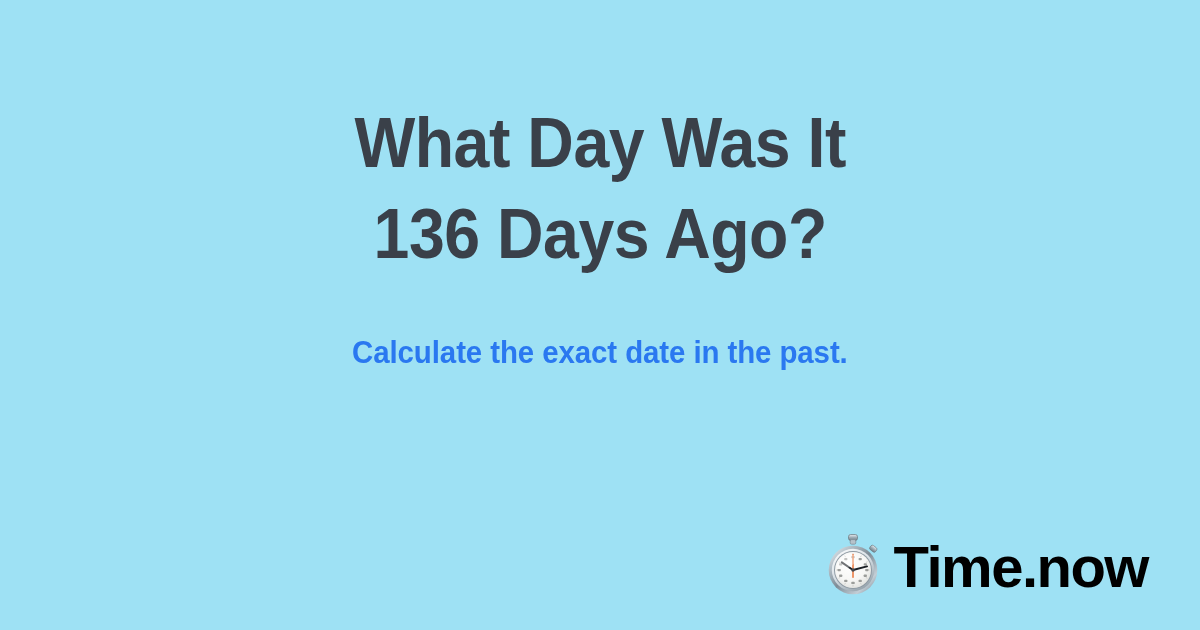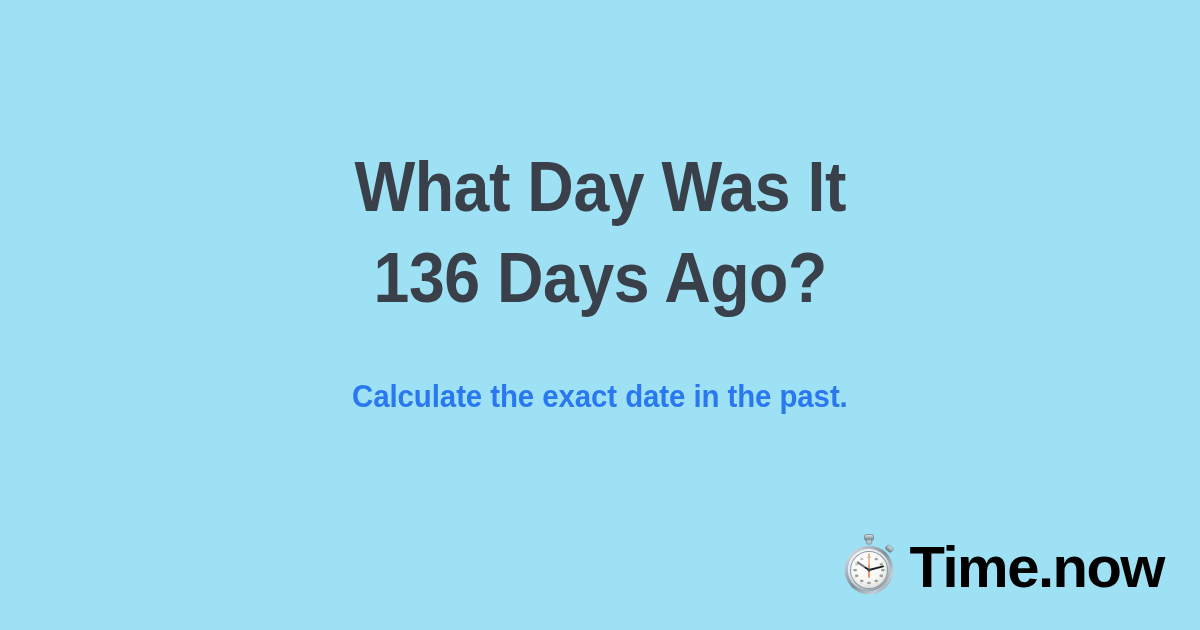--- a/index.html
+++ b/index.html
@@ -31,21 +31,20 @@
     top: 0;
     width: 1200px;
     height: 470px;
     display: flex;
     flex-direction: column;
     align-items: center;
     justify-content: center;
     text-align: center;
     padding: 0 32px;
     box-sizing: border-box;
-    margin-top: 44px;
   }
 
   .headline {
     margin: 0;
     color: #3a4049;
     font-family: "Liberation Sans", "DejaVu Sans", sans-serif;
     font-weight: 700;
     font-size: 70px;
     line-height: 1.30;
     letter-spacing: -0.5px;
@@ -66,21 +65,21 @@
     line-height: 1.2;
     letter-spacing: -0.1px;
     transform: scaleX(0.95);
     transform-origin: center center;
     white-space: nowrap;
   }
 
   
   .brand {
     position: absolute;
-    right: 36px;
+    right: 52px;
     bottom: 28px;
     display: flex;
     align-items: center;
     gap: 12px;
     height: 74px;
   }
 
   .stopwatch-icon {
     display: block;
     width: 58px;

